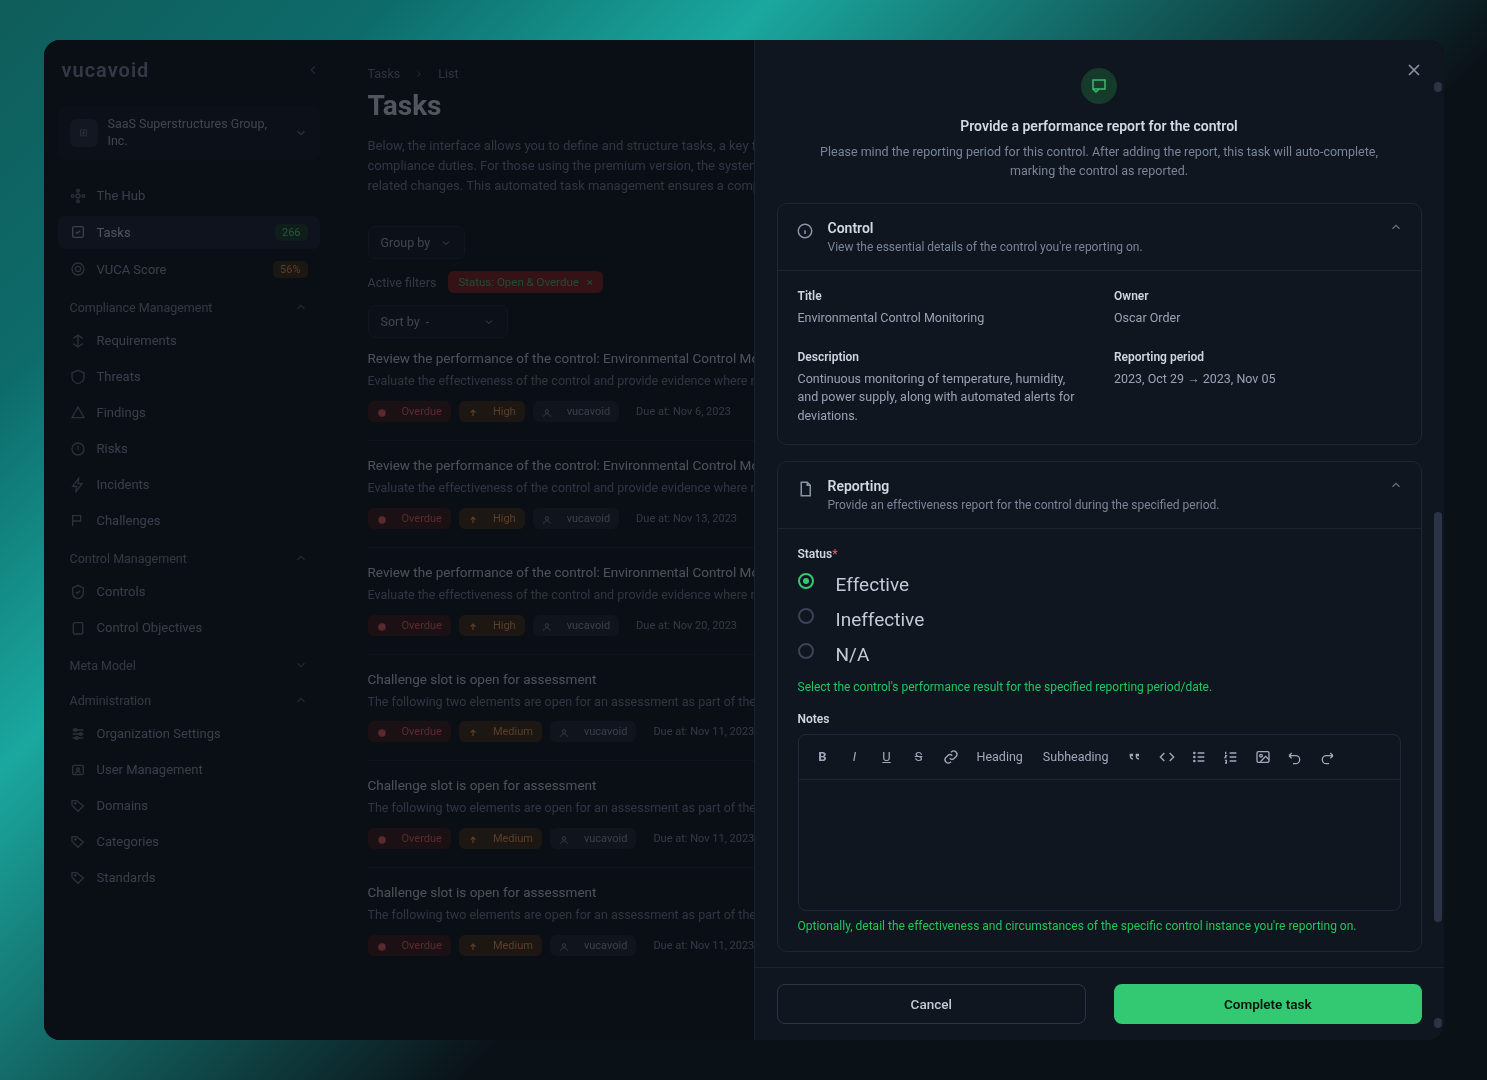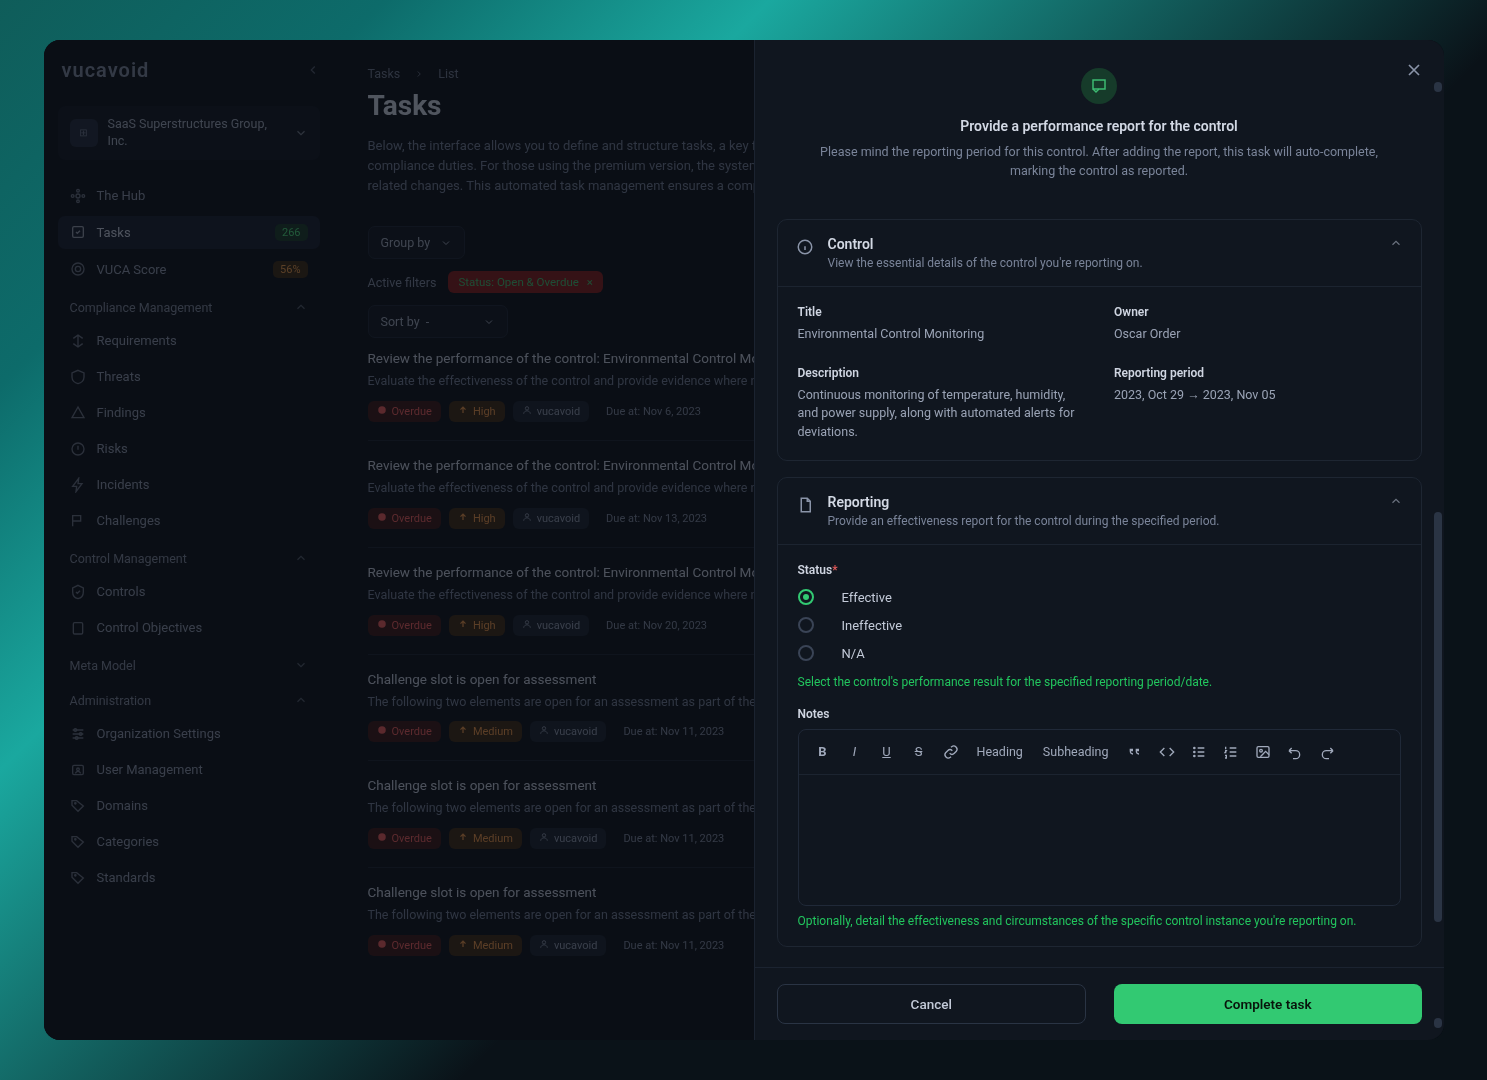--- a/index.html
+++ b/index.html
@@ -60,50 +60,50 @@
 .controls-row{display:flex;gap:12px;align-items:center;margin-bottom:12px;flex-wrap:wrap}
 .dd{background:#131924;border:1px solid #1f2735;border-radius:7px;padding:8px 12px;display:inline-flex;gap:10px;align-items:center;color:#9aa3b5;font-size:12.5px}
 .pill{background:#7f1d1d;color:#42b86f;border-radius:6px;padding:4px 10px;font-size:11.5px;display:inline-flex;align-items:center;gap:8px}
 .label-inline{color:#7a8499;font-size:12.5px}
 .tasklist{display:flex;flex-direction:column;gap:18px;margin-top:10px}
 .task{border-top:1px solid #1b2330;padding-top:16px}
 .task:first-child{border-top:none;padding-top:0}
 .task-title{color:#bac2d2;font-size:13.5px;margin-bottom:6px}
 .task-desc{color:#6f7a90;font-size:12.5px;line-height:1.5;margin-bottom:10px}
 .tags{display:flex;gap:8px;align-items:center;flex-wrap:wrap}
-.tag{border-radius:6px;padding:4px 9px;font-size:11px;display:inline-flex;gap:5px;align-items:flex-start}
+.tag{border-radius:6px;padding:4px 9px;font-size:11px;display:inline-flex;gap:15px;align-items:flex-end}
 .tag.red{background:#3a1a1a;color:#e25a5a}
 .tag.orange{background:#3d2a16;color:#e09048}
 .tag.grey{background:#1b2330;color:#8a94a8}
 .tag.plain{color:#7a8499}
 
 .dimmer{position:absolute;inset:0;background:rgba(8,12,18,.62);}
 .drawer{
   position:absolute;top:0;right:0;bottom:0;width:690px;
   background:#10161f;border-left:1px solid #1b2330;
   display:flex;flex-direction:column;
 }
 .drawer-scroll{flex:1;overflow-y:auto;padding:28px 22px 16px}
 .drawer-close{position:absolute;top:20px;right:20px;width:20px;height:20px;color:#8a94a8;cursor:pointer}
 .hdr-ico{width:36px;height:36px;border-radius:50%;background:#163b2a;display:flex;align-items:center;justify-content:center;margin:0 auto 14px;color:#3dbb72}
 .hdr-ico svg{width:18px;height:18px}
 .drawer-title{text-align:center;font-size:14px;font-weight:600;color:#d2d8e4;margin-bottom:8px}
-.drawer-sub{text-align:center;font-size:12.5px;color:#7a8499;line-height:1.55;max-width:560px;margin:0 auto 38px}
+.drawer-sub{text-align:center;font-size:12.5px;color:#7a8499;line-height:1.55;max-width:560px;margin:0 auto 22px}
 .card{border:1px solid #1e2632;border-radius:10px;margin-bottom:16px;overflow:hidden}
 .card-head{display:flex;gap:14px;align-items:flex-start;padding:16px 18px;border-bottom:1px solid #1c2430}
 .card-head .ci{width:18px;height:18px;color:#8a94a8;margin-top:2px}
 .card-head .ct{flex:1}
 .card-head .ct h3{font-size:14px;font-weight:600;color:#d3d9e4;margin-bottom:4px}
 .card-head .ct p{font-size:12px;color:#7a8499}
 .card-body{padding:18px 20px}
 .grid2{display:grid;grid-template-columns:1fr 1fr;gap:22px 30px}
 .fld-label{font-size:12px;font-weight:600;color:#cfd5e1;margin-bottom:6px}
 .fld-val{font-size:12.5px;color:#9aa3b5;line-height:1.5}
 .req{color:#e25a5a}
-.radio-opt{display:flex;gap:28px;align-items:flex-end;padding:6px 0;cursor:pointer;font-size:13px;color:#c3cad8}
+.radio-opt{display:flex;gap:22px;align-items:flex-start;padding:6px 0;cursor:pointer;font-size:19px;color:#c3cad8}
 .radio-dot{width:16px;height:16px;border-radius:50%;border:2px solid #3a4456;display:inline-block;position:relative}
 .radio-opt.selected .radio-dot{border-color:#32c972}
 .radio-opt.selected .radio-dot::after{content:"";position:absolute;inset:3px;background:#32c972;border-radius:50%}
 .help{font-size:12px;color:#22c55e;margin-top:8px}
 .editor{border:1px solid #202938;border-radius:8px;margin-top:8px}
 .toolbar{display:flex;gap:4px;align-items:center;padding:8px 10px;border-bottom:1px solid #1c2430;flex-wrap:wrap}
 .tb{width:28px;height:28px;display:flex;align-items:center;justify-content:center;border-radius:5px;color:#a0a9bb;cursor:pointer;font-size:13px}
 .tb.txt{width:auto;padding:0 8px;font-size:12.5px}
 .editor-area{min-height:130px;padding:12px}
 .footer{display:flex;gap:28px;padding:16px 22px;border-top:1px solid #1b2330}

